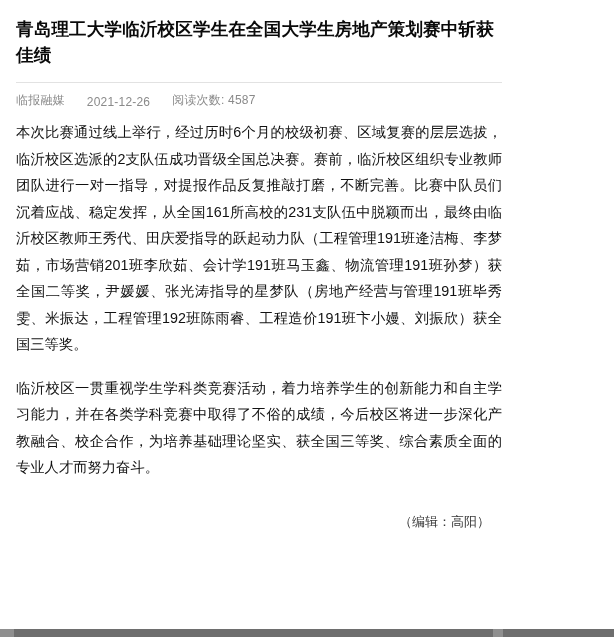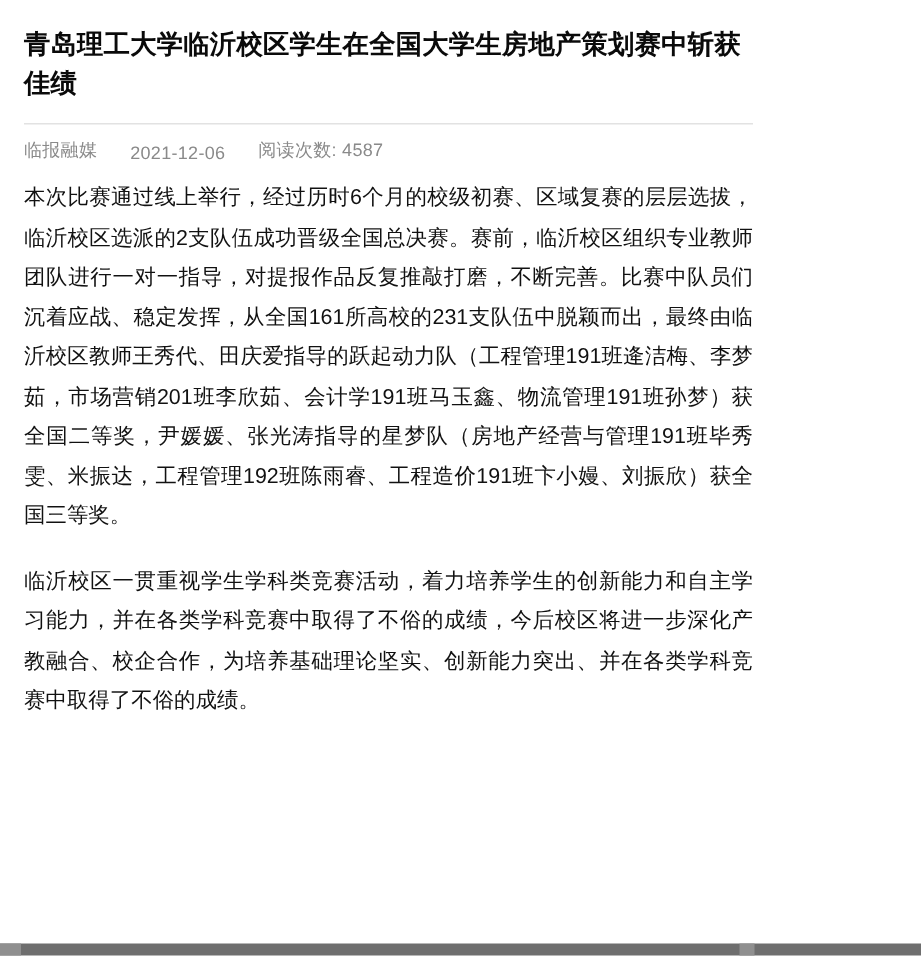--- a/index.html
+++ b/index.html
@@ -89,30 +89,31 @@
 
 <div class="page">
 
   <h1 class="headline">青岛理工大学临沂校区学生在全国大学生房地产策划赛中斩获佳绩</h1>
 
   <hr class="rule">
 
   <div class="meta">
     <span>临报融媒</span>
     <span class="gap-a"></span>
-    <span>2021-12-06</span>
+    <span>2021-12-26</span>
     <span class="gap-b"></span>
     <span>阅读次数: 4587</span>
   </div>
 
   <div class="body-copy">
     <p>本次比赛通过线上举行，经过历时6个月的校级初赛、区域复赛的层层选拔，临沂校区选派的2支队伍成功晋级全国总决赛。赛前，临沂校区组织专业教师团队进行一对一指导，对提报作品反复推敲打磨，不断完善。比赛中队员们沉着应战、稳定发挥，从全国161所高校的231支队伍中脱颖而出，最终由临沂校区教师王秀代、田庆爱指导的跃起动力队（工程管理191班逄洁梅、李梦茹，市场营销201班李欣茹、会计学191班马玉鑫、物流管理191班孙梦）获全国二等奖，尹媛媛、张光涛指导的星梦队（房地产经营与管理191班毕秀雯、米振达，工程管理192班陈雨睿、工程造价191班卞小嫚、刘振欣）获全国三等奖。</p>
-    <p>临沂校区一贯重视学生学科类竞赛活动，着力培养学生的创新能力和自主学习能力，并在各类学科竞赛中取得了不俗的成绩，今后校区将进一步深化产教融合、校企合作，为培养基础理论坚实、创新能力突出、并在各类学科竞赛中取得了不俗的成绩。</p>
+    <p>临沂校区一贯重视学生学科类竞赛活动，着力培养学生的创新能力和自主学习能力，并在各类学科竞赛中取得了不俗的成绩，今后校区将进一步深化产教融合、校企合作，为培养基础理论坚实、获全国三等奖、综合素质全面的专业人才而努力奋斗。</p>
   </div>
 
 
+  <div class="editor-line">（编辑：高阳）</div>
 
 </div>
 
 <div class="bottom-bar">
   <span class="seg" style="left:0; width:14px;"></span>
   <span class="seg" style="left:493px; width:10px;"></span>
 </div>
 
 </body></html>

